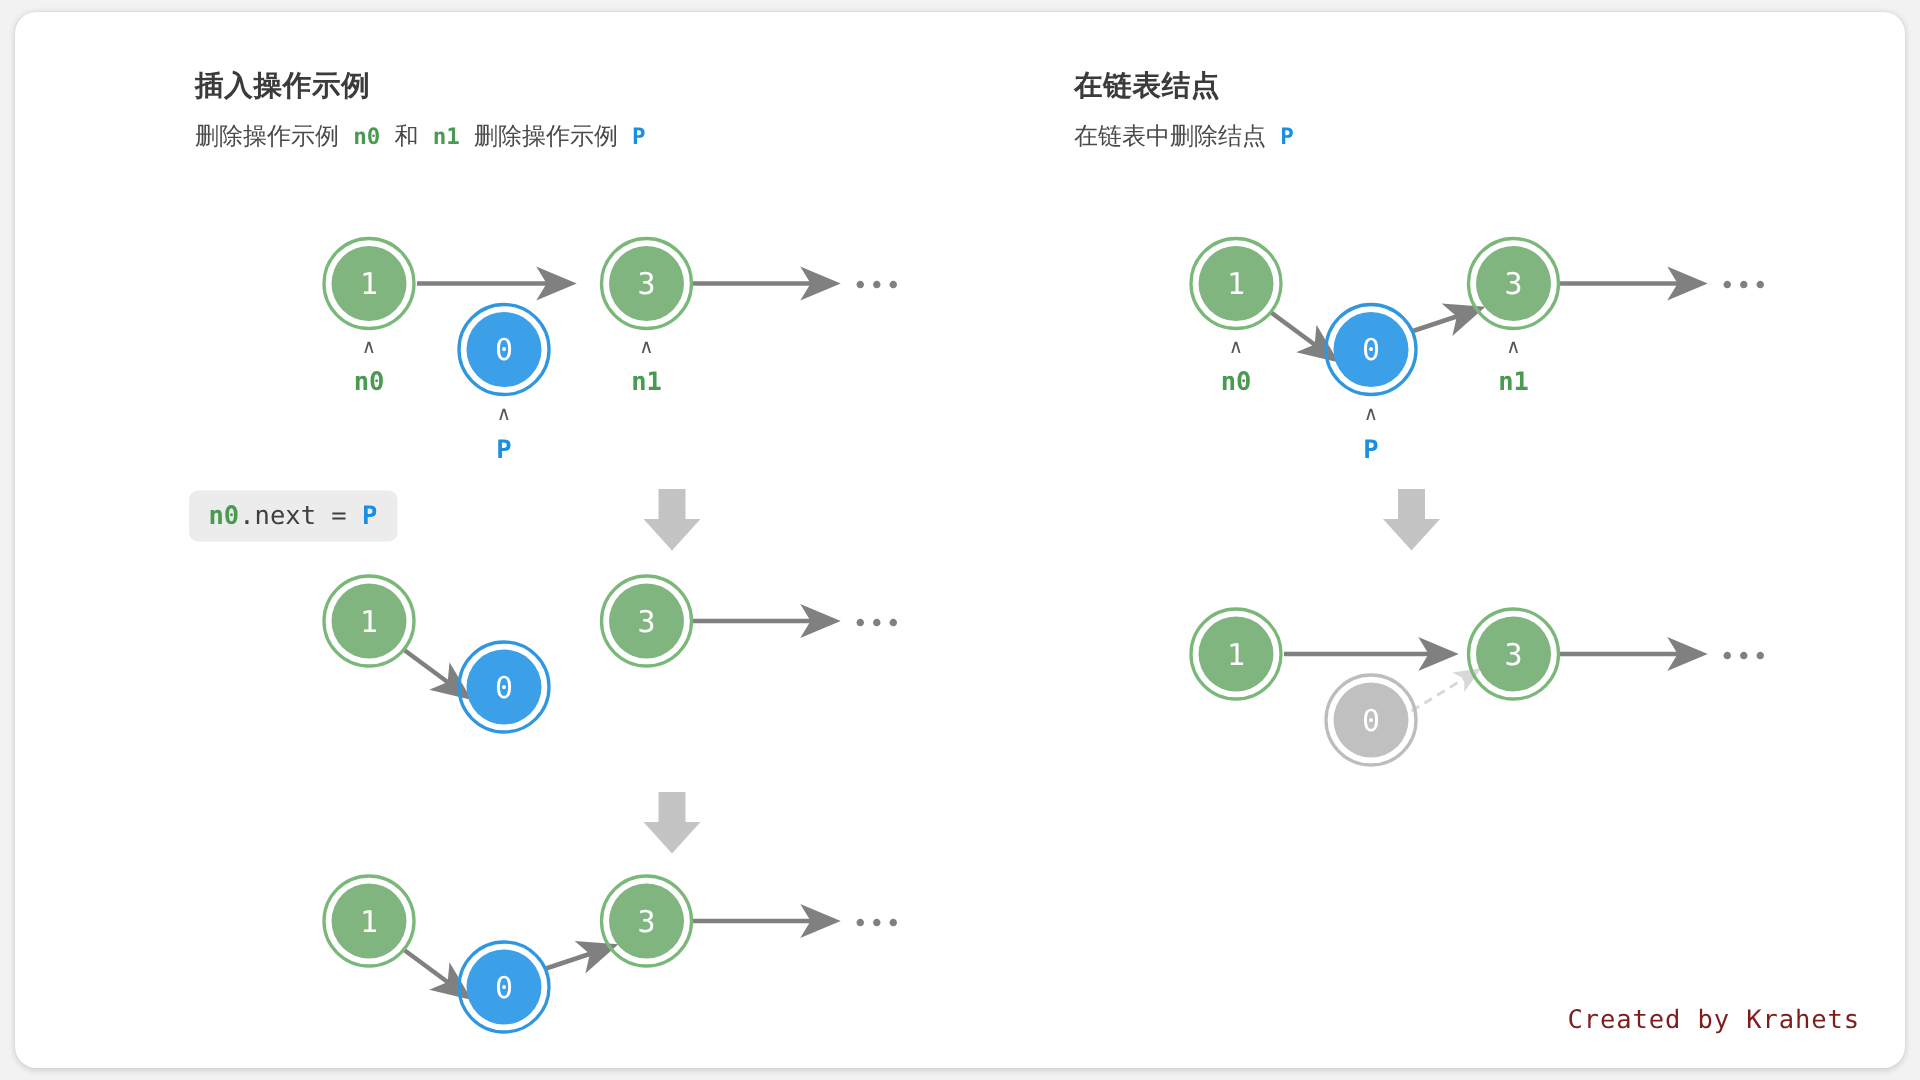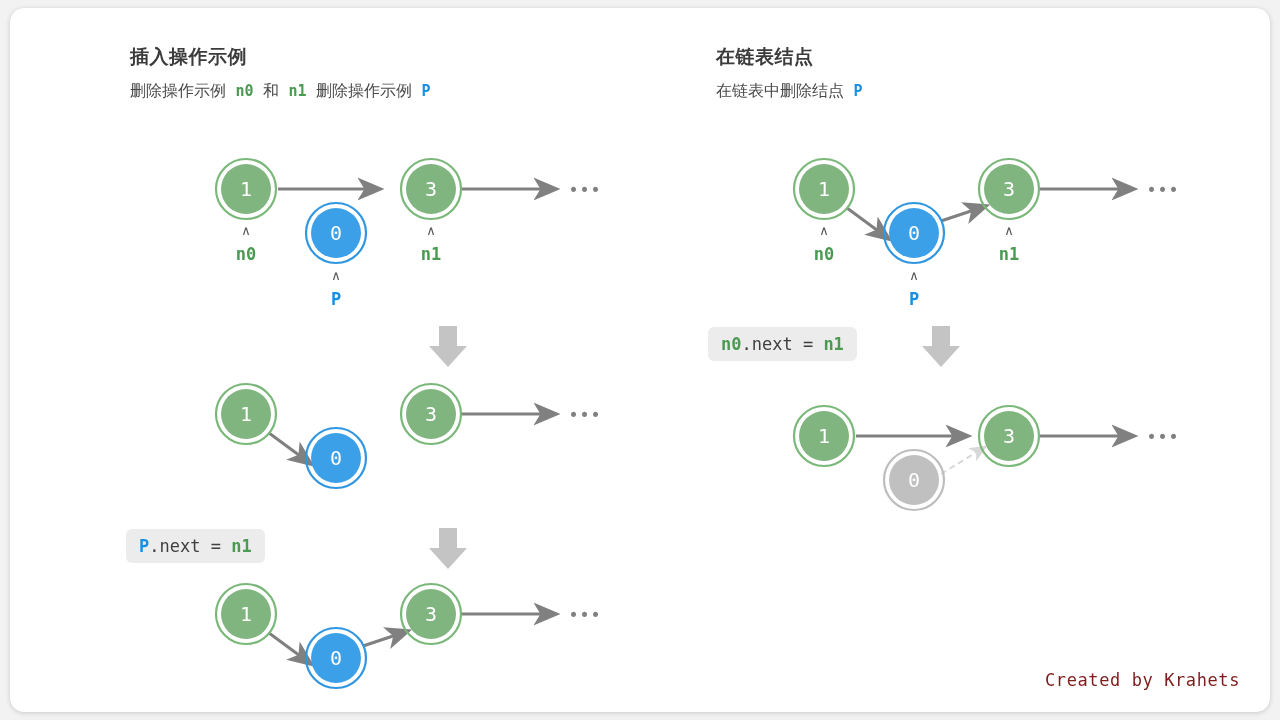--- a/index.html
+++ b/index.html
@@ -131,20 +131,23 @@
       <text x="46" y="92" text-anchor="middle" font-family="DejaVu Sans, sans-serif" font-size="13" fill="#555555">∧</text>
       <text x="46" y="117" text-anchor="middle" font-family="DejaVu Sans Mono, monospace" font-size="17" font-weight="bold" fill="#4a9a52">n0</text>
 
       <text x="231" y="92" text-anchor="middle" font-family="DejaVu Sans, sans-serif" font-size="13" fill="#555555">∧</text>
       <text x="231" y="117" text-anchor="middle" font-family="DejaVu Sans Mono, monospace" font-size="17" font-weight="bold" fill="#4a9a52">n1</text>
 
       <text x="136" y="137" text-anchor="middle" font-family="DejaVu Sans, sans-serif" font-size="13" fill="#555555">∧</text>
       <text x="136" y="162" text-anchor="middle" font-family="DejaVu Sans Mono, monospace" font-size="17" font-weight="bold" fill="#1a8fe0">P</text>
     </svg>
 
+    <div class="code-box" style="left:6px; top:319px;">
+      <span class="g">n0</span><span class="d">.next = </span><span class="b">P</span>
+    </div>
     <svg style="left:306px; top:316px;" width="44" height="46" viewBox="0 0 44 46">
       <path d="M13,2 L31,2 L31,22 L41,22 L22,43 L3,22 L13,22 Z" fill="#c4c4c4"></path>
     </svg>
 
     <svg style="left:80px; top:360px;" width="510" height="130" viewBox="0 0 510 130">
       <defs>
         <marker id="ah-gray-2" markerWidth="9" markerHeight="9" refX="7.5" refY="4.5" orient="auto">
           <path d="M0,0.7 L9,4.5 L0,8.3 L2.3,4.5 Z" fill="#808080"></path>
         </marker>
       </defs>
@@ -162,23 +165,20 @@
         <text x="136" y="97" text-anchor="middle" font-family="DejaVu Sans Mono, monospace" font-size="20" fill="#ffffff">0</text>
       </g>
       <g>
         <circle cx="231" cy="46" r="30" fill="none" stroke="#7ab87a" stroke-width="2.2"></circle>
         <circle cx="231" cy="46" r="25" fill="#80b580"></circle>
         <text x="231" y="53" text-anchor="middle" font-family="DejaVu Sans Mono, monospace" font-size="20" fill="#ffffff">3</text>
       </g>
       <text x="385" y="53" text-anchor="middle" font-family="DejaVu Sans, sans-serif" font-size="17" fill="#808080" letter-spacing="1">•••</text>
     </svg>
 
-    <div class="code-box" style="left:6px; top:521px;">
-      <span class="b">P</span><span class="d">.next = </span><span class="g">n1</span>
-    </div>
     <svg style="left:306px; top:518px;" width="44" height="46" viewBox="0 0 44 46">
       <path d="M13,2 L31,2 L31,22 L41,22 L22,43 L3,22 L13,22 Z" fill="#c4c4c4"></path>
     </svg>
 
     <svg style="left:80px; top:560px;" width="510" height="130" viewBox="0 0 510 130">
       <defs>
         <marker id="ah-gray-3" markerWidth="9" markerHeight="9" refX="7.5" refY="4.5" orient="auto">
           <path d="M0,0.7 L9,4.5 L0,8.3 L2.3,4.5 Z" fill="#808080"></path>
         </marker>
       </defs>
@@ -244,23 +244,20 @@
       <text x="46" y="92" text-anchor="middle" font-family="DejaVu Sans, sans-serif" font-size="13" fill="#555555">∧</text>
       <text x="46" y="117" text-anchor="middle" font-family="DejaVu Sans Mono, monospace" font-size="17" font-weight="bold" fill="#4a9a52">n0</text>
 
       <text x="231" y="92" text-anchor="middle" font-family="DejaVu Sans, sans-serif" font-size="13" fill="#555555">∧</text>
       <text x="231" y="117" text-anchor="middle" font-family="DejaVu Sans Mono, monospace" font-size="17" font-weight="bold" fill="#4a9a52">n1</text>
 
       <text x="136" y="137" text-anchor="middle" font-family="DejaVu Sans, sans-serif" font-size="13" fill="#555555">∧</text>
       <text x="136" y="162" text-anchor="middle" font-family="DejaVu Sans Mono, monospace" font-size="17" font-weight="bold" fill="#1a8fe0">P</text>
     </svg>
 
-    <div class="code-box" style="left:2px; top:319px;">
-      <span class="g">n0</span><span class="d">.next = </span><span class="g">n1</span>
-    </div>
     <svg style="left:213px; top:316px;" width="44" height="46" viewBox="0 0 44 46">
       <path d="M13,2 L31,2 L31,22 L41,22 L22,43 L3,22 L13,22 Z" fill="#c4c4c4"></path>
     </svg>
 
     <svg style="left:72px; top:382px;" width="510" height="130" viewBox="0 0 510 130">
       <defs>
         <marker id="ah-gray-5" markerWidth="9" markerHeight="9" refX="7.5" refY="4.5" orient="auto">
           <path d="M0,0.7 L9,4.5 L0,8.3 L2.3,4.5 Z" fill="#808080"></path>
         </marker>
         <marker id="ah-dash-5" markerWidth="9" markerHeight="9" refX="7.5" refY="4.5" orient="auto">

